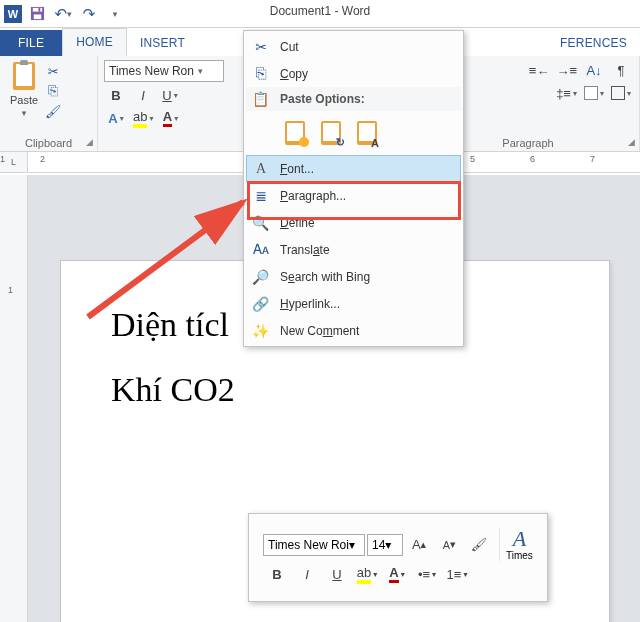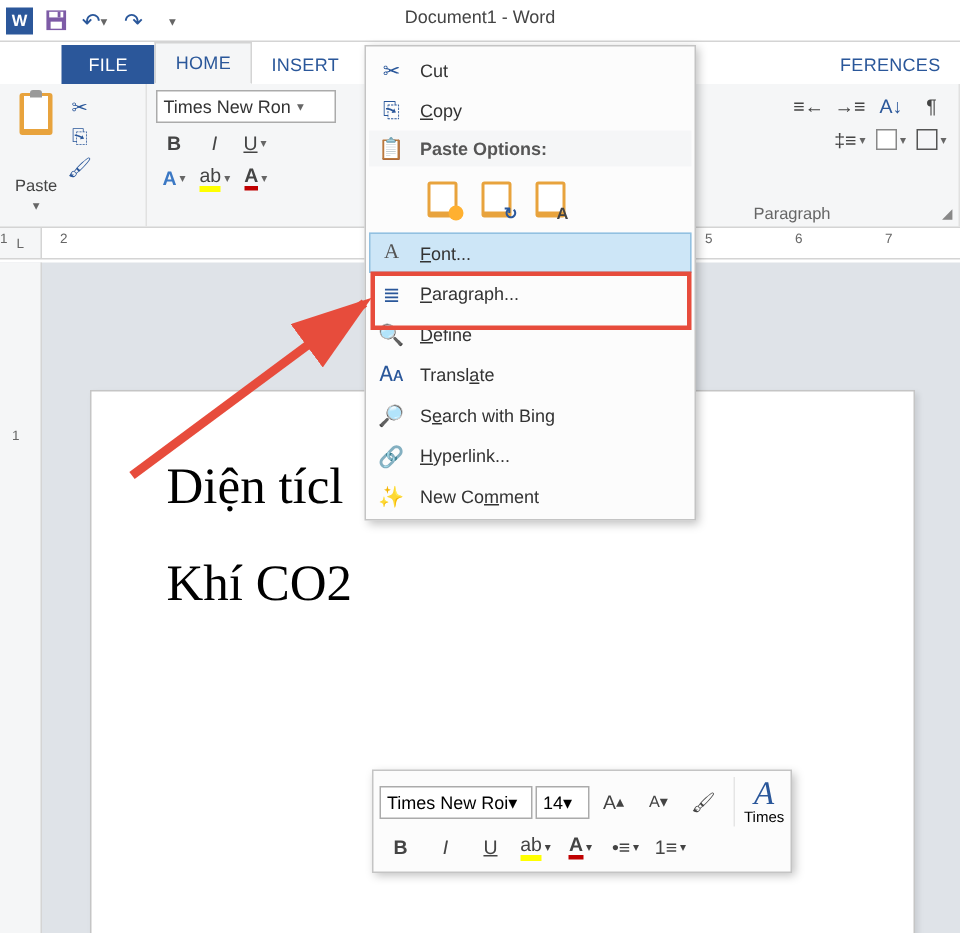--- a/index.html
+++ b/index.html
@@ -4,34 +4,34 @@
 <style>
   body{margin:0;font-family:"Segoe UI",sans-serif;font-size:12px;background:#fff;overflow:hidden;width:640px;height:622px;position:relative;}
   .titlebar{height:27px;background:#fff;border-bottom:1px solid #d4d4d4;display:flex;align-items:center;}
   .qat{display:flex;align-items:center;height:100%;padding:0 4px;gap:4px;}
   .wicon{width:18px;height:18px;background:#2b579a;color:#fff;display:flex;align-items:center;justify-content:center;font-weight:bold;font-size:11px;}
   .qat-btn{width:22px;height:22px;display:flex;align-items:center;justify-content:center;color:#2a579a;font-size:15px;}
   .qat-drop{font-size:9px;color:#666;}
   .title{position:absolute;left:50%;transform:translateX(-50%);top:4px;font-size:12px;color:#444;white-space:nowrap;}
   .tabs{height:28px;display:flex;align-items:flex-end;background:#fff;padding:0;}
   .tab{padding:6px 13px;font-size:12px;color:#2a579a;text-transform:uppercase;letter-spacing:0.2px;}
-  .tab.file{background:#2b579a;color:#fff;padding:6px 18px;margin-left:41px;}
+  .tab.file{background:#2b579a;color:#fff;padding:6px 18px;}
   .tab.active{border:1px solid #d4d4d4;border-bottom:1px solid #f5f6f7;background:#f5f6f7;color:#2a579a;}
   .ribbon{height:95px;background:#f5f6f7;border-bottom:1px solid #d4d4d4;display:flex;}
   .group{border-right:1px solid #e1e1e1;padding:4px 6px 2px;display:flex;flex-direction:column;justify-content:space-between;}
   .group-label{text-align:center;font-size:11px;color:#666;padding:2px 0 0;position:relative;margin-top:15px;}
   .group-label .dlg{position:absolute;right:-2px;top:2px;font-size:9px;color:#888;}
   .clip{width:85px;}
   .clip-content{display:flex;gap:2px;}
   .paste{display:flex;flex-direction:column;align-items:center;gap:2px;padding:2px 4px;}
   .paste-icon{width:28px;height:30px;position:relative;}
   .clipboard{width:22px;height:28px;background:#e8a33d;border-radius:2px;position:relative;margin:0 auto;}
   .clipboard::before{content:"";position:absolute;top:2px;left:3px;width:16px;height:22px;background:#fff;}
   .clipboard::after{content:"";position:absolute;top:-2px;left:7px;width:8px;height:5px;background:#999;border-radius:2px 2px 0 0;}
-  .paste-label{font-size:11px;color:#444;margin-top:24px;}
+  .paste-label{font-size:11px;color:#444;}
   .mini-col{display:flex;flex-direction:column;gap:2px;padding-top:2px;}
   .mini{width:18px;height:18px;display:flex;align-items:center;justify-content:center;font-size:13px;color:#2a579a;}
   .fontgrp{flex:1;}
   .fgr-row{display:flex;align-items:center;gap:3px;margin-bottom:3px;}
   .combobox{height:20px;border:1px solid #ababab;background:#fff;display:flex;align-items:center;padding:0 4px;font-size:12px;color:#333;}
   .combobox .dd{margin-left:4px;font-size:9px;color:#666;}
   .btn{height:20px;min-width:20px;display:flex;align-items:center;justify-content:center;padding:0 2px;color:#444;font-size:13px;}
   .btn .dd{font-size:8px;margin-left:2px;color:#666;}
   .ruler{height:20px;background:#fff;border-bottom:1px solid #d4d4d4;position:relative;font-size:9px;color:#666;overflow:hidden;}
   .ruler-l{width:27px;height:100%;background:#f5f6f7;border-right:1px solid #d4d4d4;display:flex;align-items:center;justify-content:center;float:left;}
@@ -53,21 +53,21 @@
   .popt{width:30px;height:30px;display:flex;align-items:center;justify-content:center;}
   .pclip{width:20px;height:24px;background:#e8a33d;border-radius:2px;position:relative;}
   .pclip::before{content:"";position:absolute;top:2px;left:2px;width:16px;height:18px;background:#fff;}
   .pclip.keep::after{content:"";position:absolute;bottom:-2px;right:-4px;width:10px;height:10px;background:#ffb030;border-radius:50%;}
   .pclip.merge::after{content:"↻";position:absolute;bottom:-4px;right:-4px;color:#2a579a;font-size:11px;font-weight:bold;}
   .pclip.text::after{content:"A";position:absolute;bottom:-4px;right:-2px;color:#444;font-size:11px;font-weight:bold;}
   .u{text-decoration:underline;}
   .red-box{position:absolute;left:247px;top:181px;width:208px;height:33px;border:3px solid #e74c3c;pointer-events:none;}
   .arrow{position:absolute;left:68px;top:187px;pointer-events:none;}
   
-  .minitb{position:absolute;left:248px;top:513px;background:#fcfcfc;border:1px solid #c4c4c4;box-shadow:2px 2px 6px rgba(0,0,0,0.25);padding:4px;}
+  .minitb{position:absolute;left:248px;top:513px;background:#fcfcfc;border:1px solid #c4c4c4;box-shadow:2px 2px 6px rgba(0,0,0,0.25);padding:14px;}
   .minitb .row{display:flex;align-items:center;gap:2px;margin-bottom:2px;}
   .mt-btn{height:22px;min-width:22px;display:flex;align-items:center;justify-content:center;padding:0 3px;font-size:13px;color:#444;}
   .mt-btn .dd{font-size:8px;margin-left:2px;}
   .mt-combo{height:20px;border:1px solid #ababab;background:#fff;display:flex;align-items:center;padding:0 4px;font-size:12px;}
   .styles{display:flex;flex-direction:column;align-items:center;border-left:1px solid #e5e5e5;padding-left:6px;margin-left:4px;}
   .styles-ico{font-family:"Times New Roman";font-size:22px;color:#2a579a;font-style:italic;line-height:1;}
   
   .parag{width:210px;}
   svg{display:block;}
 </style>

